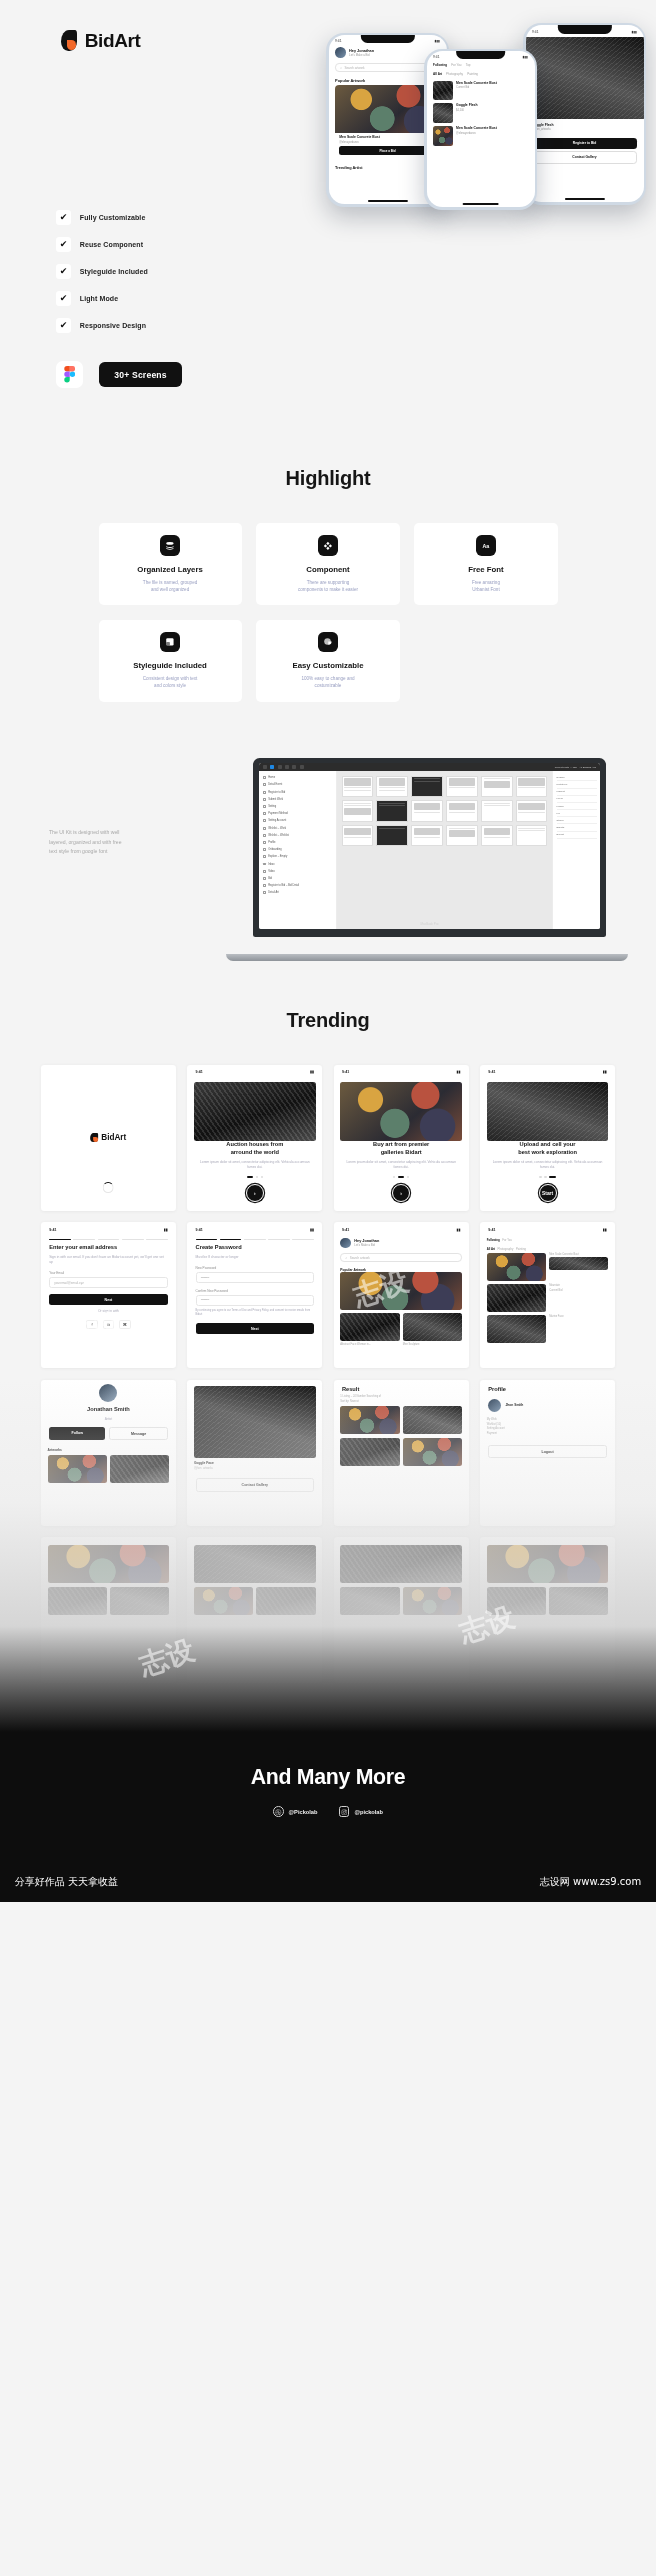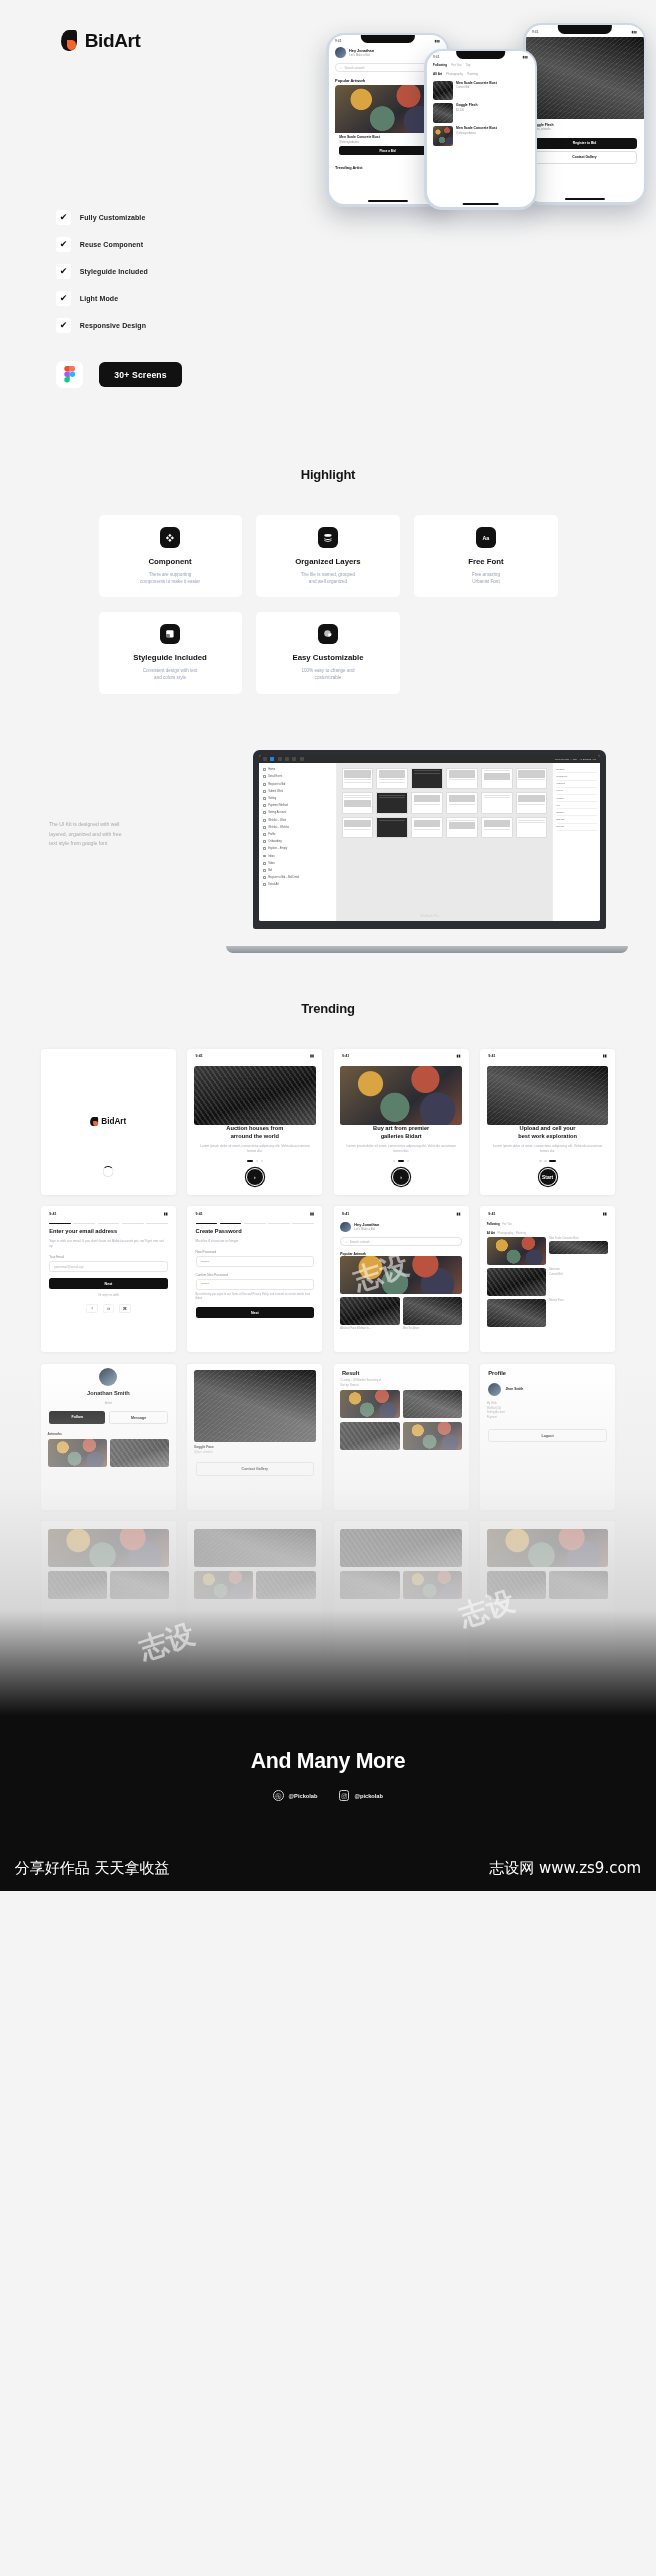--- a/index.html
+++ b/index.html
@@ -111,21 +111,21 @@
   .mini-tabs { display: flex; gap: 4.1px; padding: 2.5px 6.6px; font-size: 3px; color: #a5a5a5; }
   .mini-tabs .on { color: #111; font-weight: 700; }
   .mini-bar { position: absolute; bottom: 2.5px; left: 50%; transform: translateX(-50%); width: 34%; height: 1.6px; background: #111; border-radius: 1.6px; }
   .list-row { display: flex; gap: 3.3px; padding: 1.6px 6.6px; }
   .list-thumb { width: 19.7px; height: 19.7px; border-radius: 2.5px; }
   .list-txt { flex: 1; }
   .mini-dark-btn { margin: 2.5px 6.6px; background: #111; color: #fff; font-size: 3.3px; text-align: center; padding: 3.3px 0; border-radius: 3.3px; font-weight: 700; }
   .mini-light-btn { margin: 2.5px 6.6px; background: #fff; border: 0.4px solid #ddd; color: #111; font-size: 3.3px; text-align: center; padding: 3.3px 0; border-radius: 3.3px; font-weight: 700; }
 
   
-  .section-title { text-align: center; font-size: 13px; font-weight: 700; color: #161616; letter-spacing: -0.2px; }
+  .section-title { text-align: center; font-size: 20px; font-weight: 700; color: #161616; letter-spacing: -0.2px; }
   .highlight { padding: 41px 0 33px; background: #f4f4f4; }
   .cards-grid {
     width: 459px; margin: 33px auto 0; display: grid;
     grid-template-columns: repeat(3, 1fr); gap: 14.8px 14.8px;
   }
   .hcard {
     background: #fff; border-radius: 4.9px; height: 82px;
     display: flex; flex-direction: column; align-items: center; justify-content: center; padding: 8.2px;
   }
   .hicon {
@@ -238,21 +238,21 @@
   .footer { background: #0d0d0d; padding: 33px 0 0; position: relative; z-index: 6; }
   .footer-title { text-align: center; color: #fff; font-size: 21.3px; font-weight: 800; letter-spacing: -0.3px; }
   .footer-socials { display: flex; justify-content: center; gap: 21.3px; margin-top: 16.4px; }
   .fs { display: flex; align-items: center; gap: 4.9px; color: #efefef; font-size: 5.7px; font-weight: 600; }
   .fs-ic { width: 10.7px; height: 10.7px; border: 0.8px solid #cfcfcf; border-radius: 50%; display: flex; align-items: center; justify-content: center; }
   .fs-ic.sq { border-radius: 2.5px; }
   .fs-ic svg { width: 6.6px; height: 6.6px; }
   .footer-bar {
     margin-top: 46px; background: #0d0d0d; display: flex; justify-content: space-between;
     align-items: center; padding: 11.5px 14.8px 13px; color: #fff;
-    font-family: "DejaVu Sans", sans-serif; font-size: 15px;
+    font-family: "DejaVu Sans", sans-serif; font-size: 10px;
   }
 </style>
 </head>
 <body>
 
 <div class="page">
 
   <section class="hero">
     <div class="brand">
       <div class="brand-mark">
@@ -396,42 +396,42 @@
   </section>
 
   <section class="highlight">
     <h2 class="section-title">Highlight</h2>
     <div class="cards-grid">
 
 
       <div class="hcard">
         <div class="hicon">
           <svg viewBox="0 0 24 24" fill="#fff">
+              <ellipse cx="12" cy="6" rx="9" ry="3.4"></ellipse>
+              <path d="M3 11.5c0 1.9 4 3.4 9 3.4s9-1.5 9-3.4v2c0 1.9-4 3.4-9 3.4s-9-1.5-9-3.4z"></path>
+              <path d="M3 16c0 1.9 4 3.4 9 3.4s9-1.5 9-3.4v2c0 1.9-4 3.4-9 3.4s-9-1.5-9-3.4z"></path>
+            </svg>
+        </div>
+        <div class="hcard-title">Organized Layers</div>
+        <div class="hcard-desc">The file is named, grouped
+and well organized</div>
+      </div>
+
+      <div class="hcard">
+        <div class="hicon">
+          <svg viewBox="0 0 24 24" fill="#fff">
               <path d="M12 2l4 4-4 4-4-4z"></path>
               <path d="M12 14l4 4-4 4-4-4z"></path>
               <path d="M2 12l4-4 4 4-4 4z"></path>
               <path d="M14 12l4-4 4 4-4 4z"></path>
             </svg>
         </div>
         <div class="hcard-title">Component</div>
         <div class="hcard-desc">There are supporting
 components to make it easier</div>
-      </div>
-
-      <div class="hcard">
-        <div class="hicon">
-          <svg viewBox="0 0 24 24" fill="#fff">
-              <ellipse cx="12" cy="6" rx="9" ry="3.4"></ellipse>
-              <path d="M3 11.5c0 1.9 4 3.4 9 3.4s9-1.5 9-3.4v2c0 1.9-4 3.4-9 3.4s-9-1.5-9-3.4z"></path>
-              <path d="M3 16c0 1.9 4 3.4 9 3.4s9-1.5 9-3.4v2c0 1.9-4 3.4-9 3.4s-9-1.5-9-3.4z"></path>
-            </svg>
-        </div>
-        <div class="hcard-title">Organized Layers</div>
-        <div class="hcard-desc">The file is named, grouped
-and well organized</div>
       </div>
 
       <div class="hcard">
         <div class="hicon">
           <svg viewBox="0 0 24 24">
               <text x="12" y="17" text-anchor="middle" font-size="13" font-weight="700" fill="#fff" font-family="Liberation Sans, sans-serif">Aa</text>
             </svg>
         </div>
         <div class="hcard-title">Free Font</div>
         <div class="hcard-desc">Free amazing

